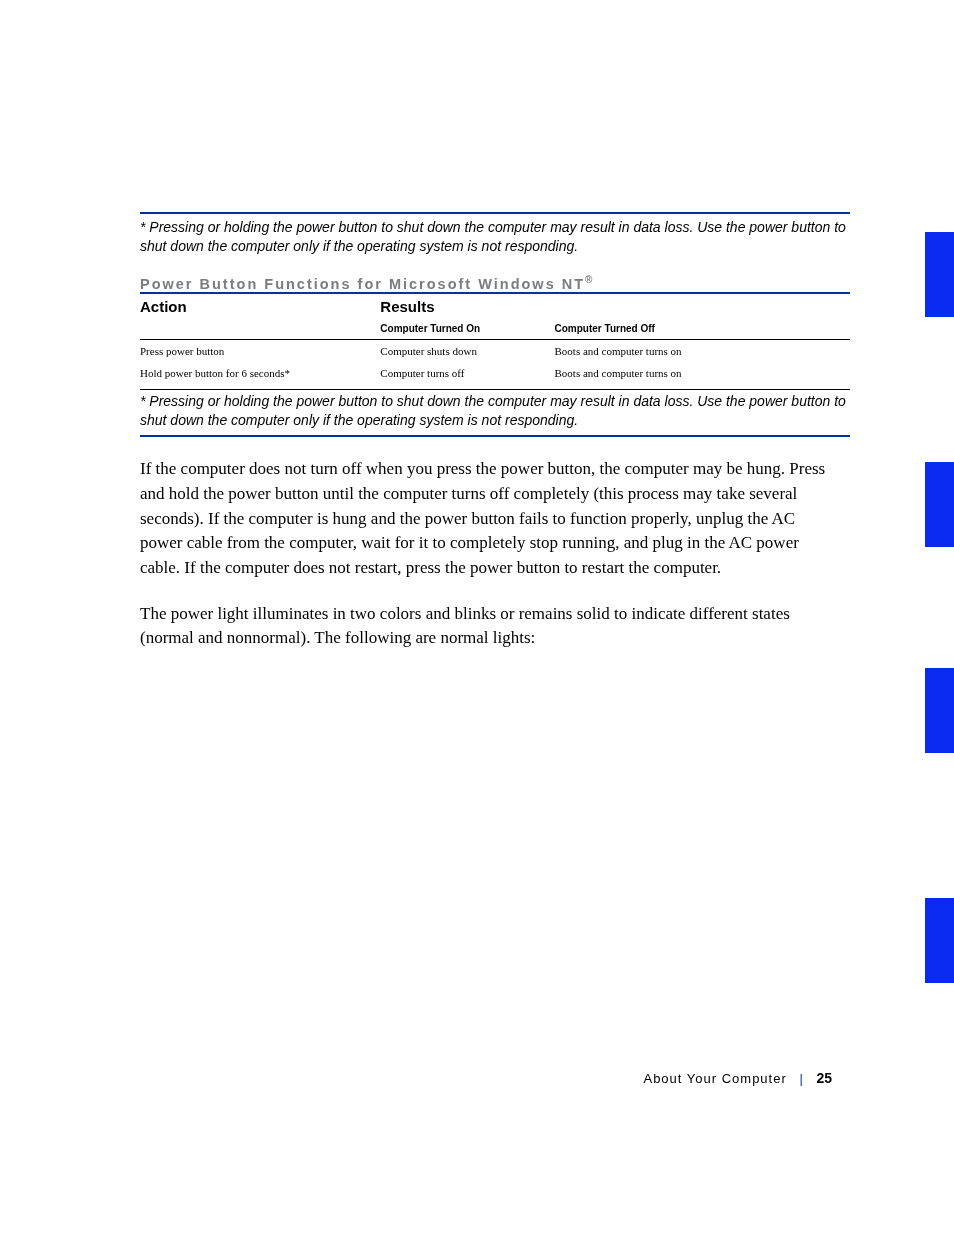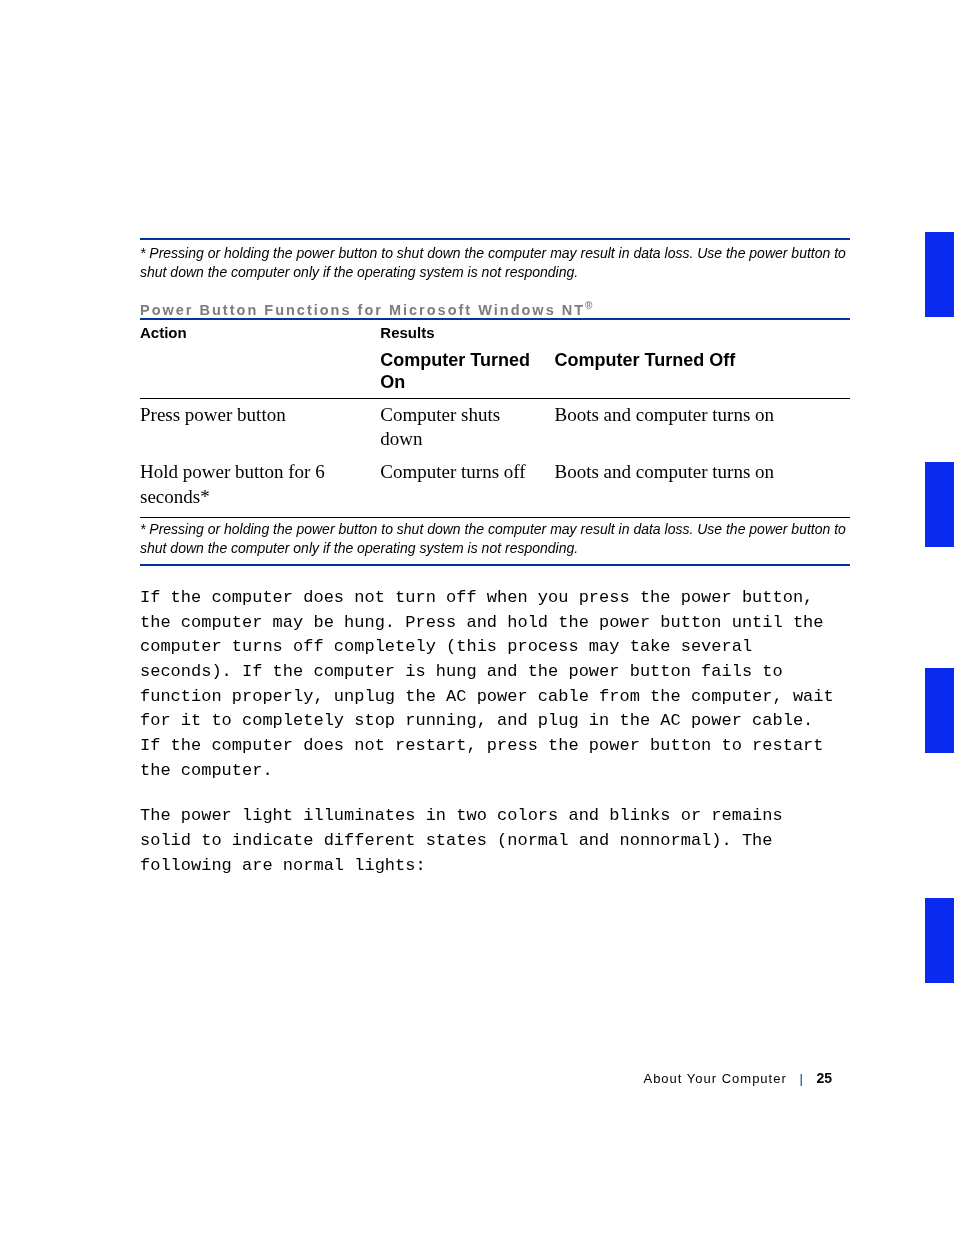--- a/index.html
+++ b/index.html
@@ -13,21 +13,21 @@
     position: relative;
   }
   .page {
     position: relative;
     width: 954px;
     height: 1235px;
   }
   .content {
     position: absolute;
     left: 140px;
-    top: 238px;
+    top: 212px;
     width: 710px;
   }
   .blue-rule {
     border: none;
     border-top: 2px solid #0033a0;
     margin: 0;
   }
   .thin-rule {
     border: none;
     border-top: 1px solid #000;
@@ -68,31 +68,31 @@
   .col-on     { width: 150px; }
   .col-off    { width: 260px; }
   .hdr {
     font-family: Verdana, Arial, sans-serif;
     font-weight: bold;
     font-size: 15px;
   }
   .subhdr {
     font-family: Verdana, Arial, sans-serif;
     font-weight: bold;
-    font-size: 18px;
+    font-size: 10px;
     line-height: 1.25;
   }
   .cell {
     font-family: Georgia, 'Times New Roman', serif;
-    font-size: 19px;
+    font-size: 11px;
     line-height: 1.3;
   }
   .row-top td { border-top: 1px solid #000; padding-top: 6px; }
   .bodytext {
-    font-family: Liberation Mono, monospace;
+    font-family: Liberation Serif, serif;
     font-size: 17px;
     line-height: 1.45;
     margin-top: 20px;
     max-width: 700px;
   }
   .section-head {
     font-family: Verdana, Arial, sans-serif;
     font-weight: bold;
     font-size: 17px;
     margin-top: 22px;

